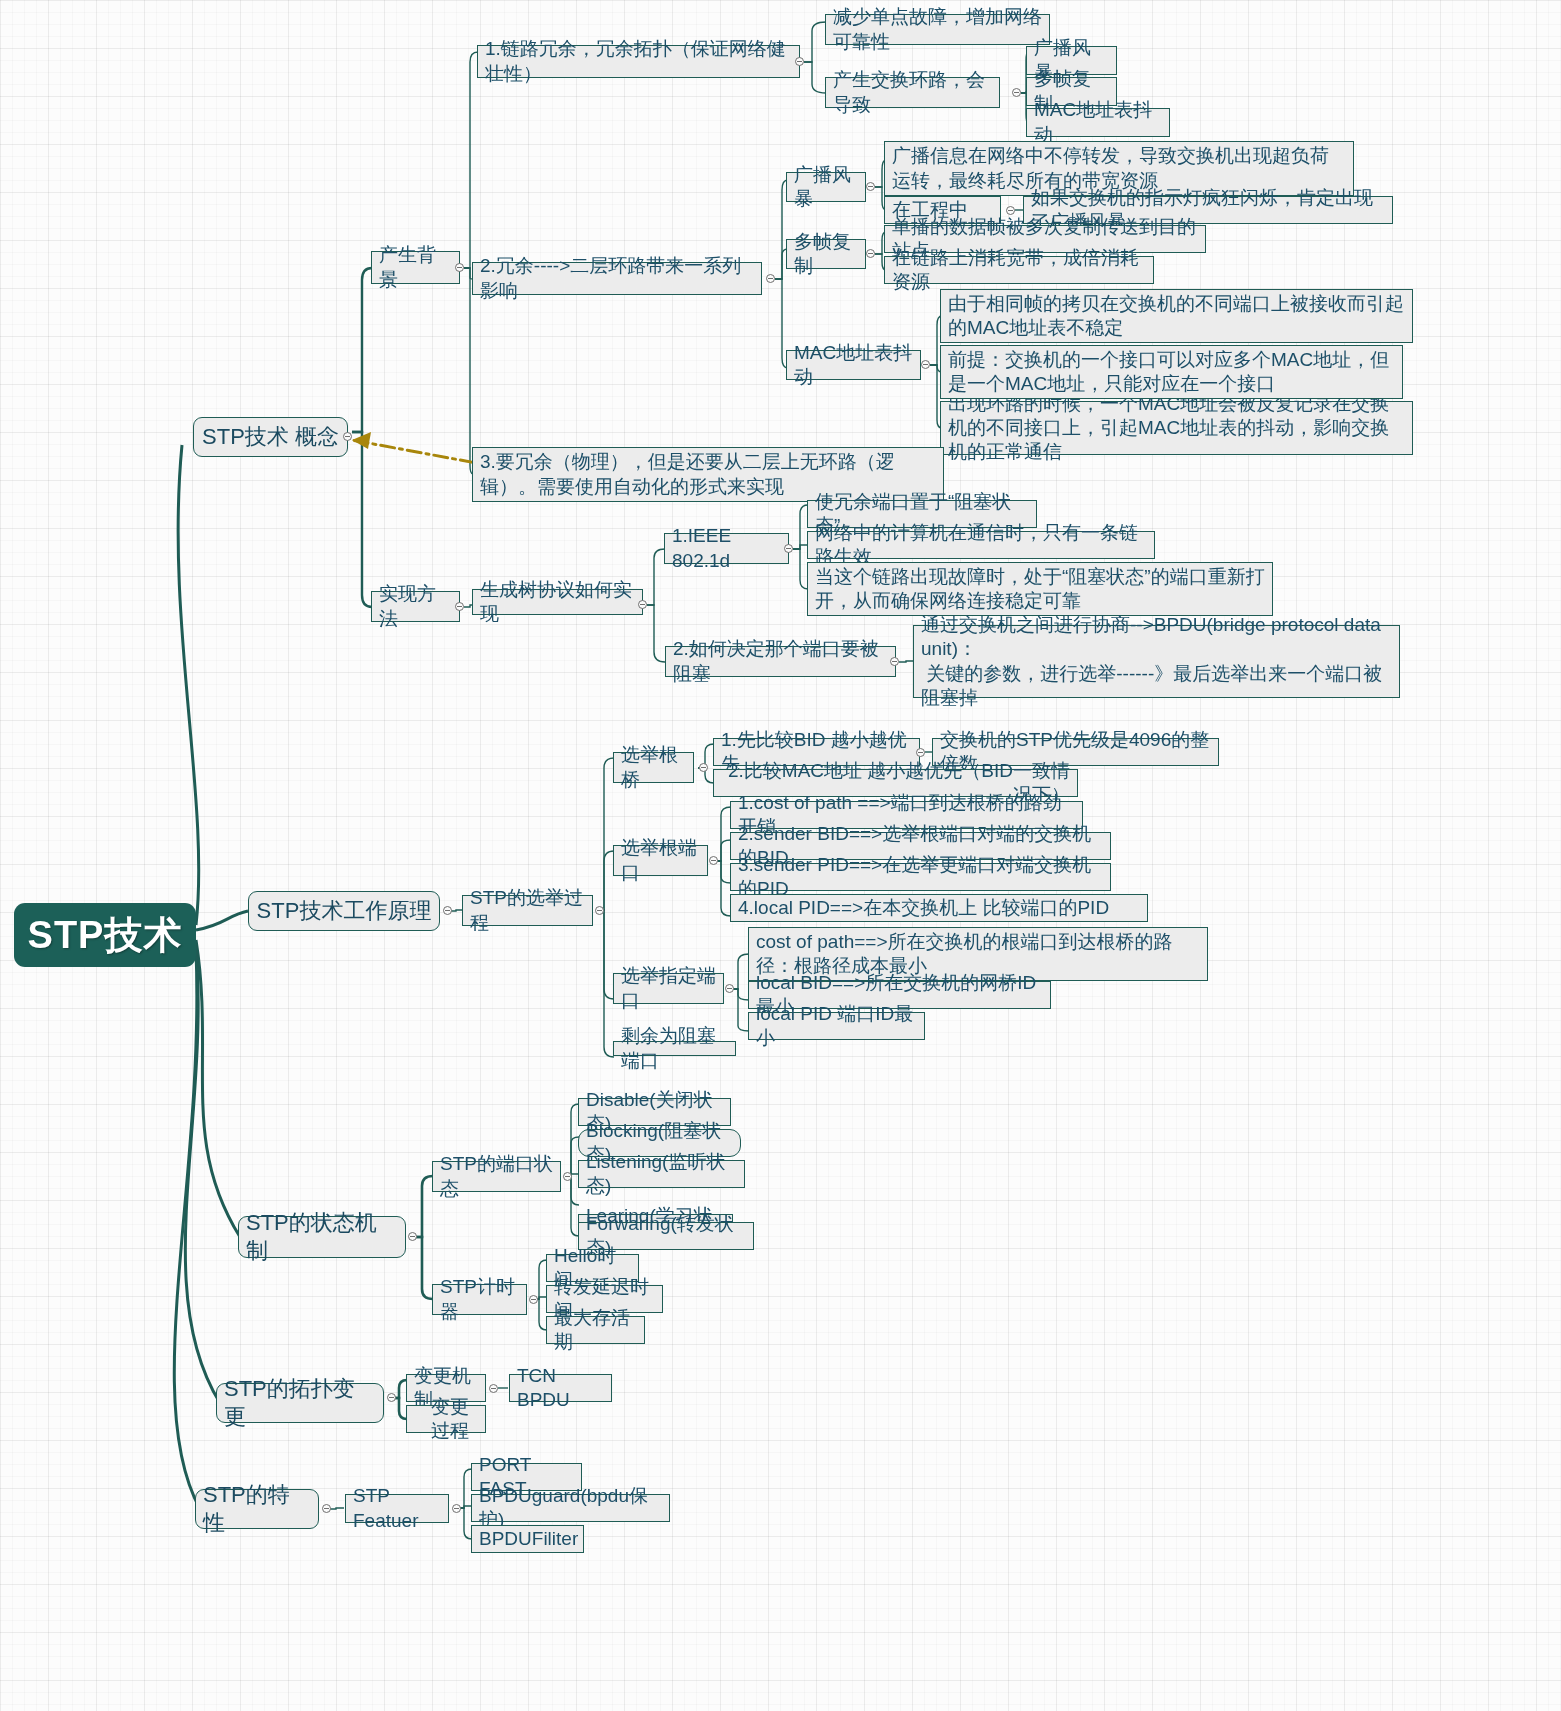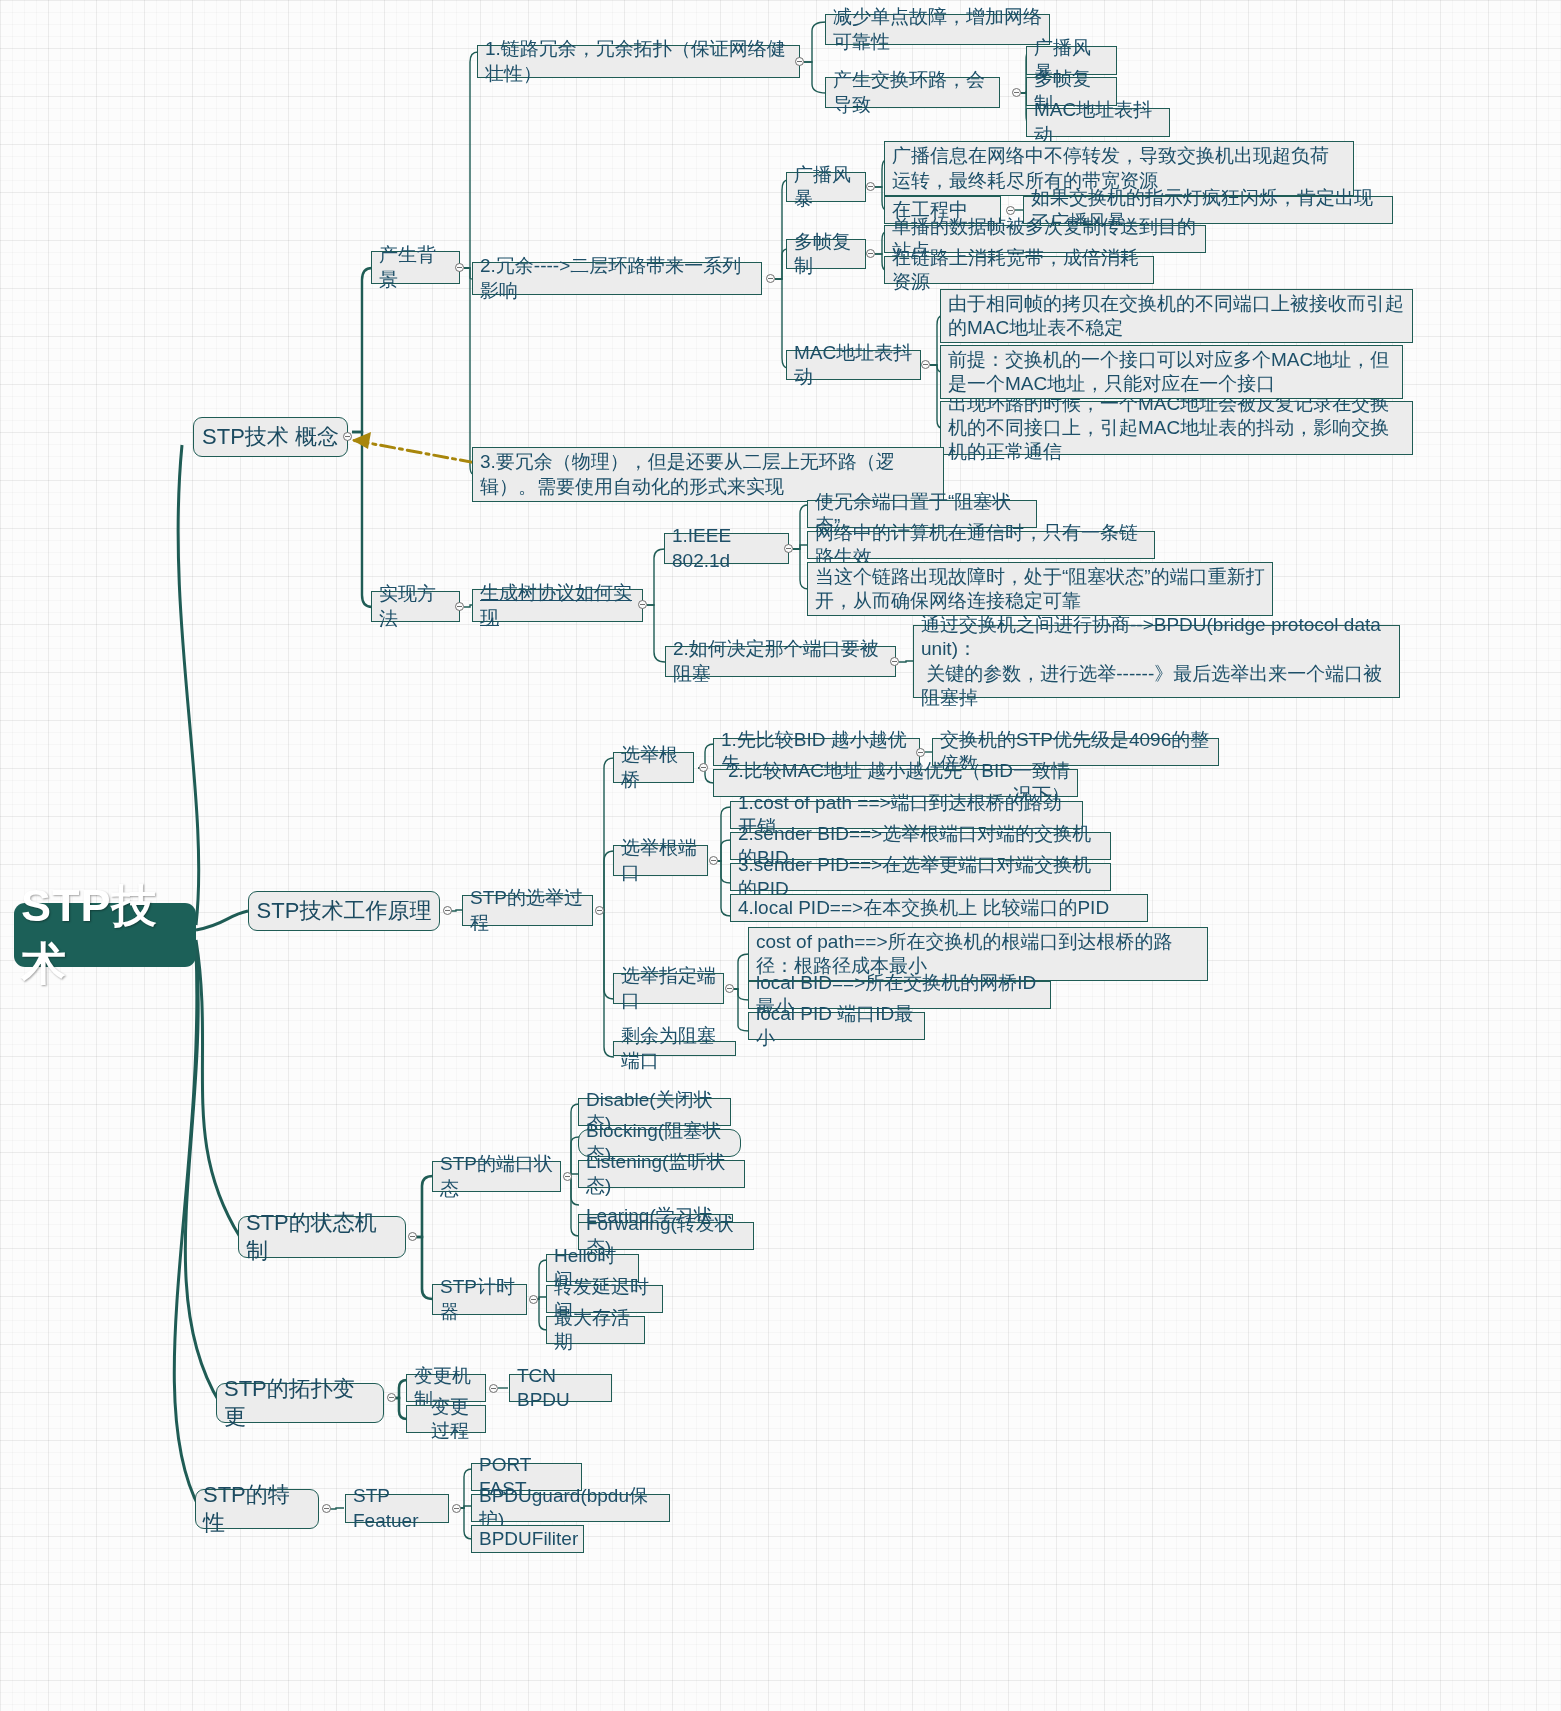--- a/index.html
+++ b/index.html
@@ -31,21 +31,21 @@
     padding:2px 7px;
     line-height:1.28;
     white-space:pre-wrap;
     letter-spacing:0px;
   }
   .root{
     background:#1c6058;
     border:none;
     border-radius:11px;
     color:#ffffff;
-    font-size:45px;
+    font-size:38px;
     font-weight:bold;
     justify-content:center;
     letter-spacing:1px;
     text-shadow:1px 1px 2px rgba(0,0,0,0.35);
   }
   .lvl1{
     border-radius:9px;
     font-size:22px;
     justify-content:center;
     color:#1b4a60;
@@ -191,21 +191,21 @@
   <div class="node leaf" style="left: 786px; top: 239px; width: 80px; height: 30px;">多帧复制</div>
   <div class="node leaf" style="left: 884px; top: 225px; width: 322px; height: 28px;">单播的数据帧被多次复制传送到目的站点</div>
   <div class="node leaf" style="left: 884px; top: 256px; width: 270px; height: 28px;">在链路上消耗宽带，成倍消耗资源</div>
   <div class="node leaf" style="left: 786px; top: 350px; width: 135px; height: 30px;">MAC地址表抖动</div>
   <div class="node leaf" style="left: 940px; top: 289px; width: 473px; height: 54px;">由于相同帧的拷贝在交换机的不同端口上被接收而引起的MAC地址表不稳定</div>
   <div class="node leaf" style="left: 940px; top: 401px; width: 473px; height: 54px;">出现环路的时候，一个MAC地址会被反复记录在交换机的不同接口上，引起MAC地址表的抖动，影响交换机的正常通信</div>
   <div class="node leaf" style="left: 940px; top: 345px; width: 463px; height: 54px;">前提：交换机的一个接口可以对应多个MAC地址，但是一个MAC地址，只能对应在一个接口</div>
   <div class="node leaf" style="left: 472px; top: 447px; width: 472px; height: 55px;">3.要冗余（物理），但是还要从二层上无环路（逻辑）。需要使用自动化的形式来实现</div>
 
   <div class="node lvl2" style="left: 371px; top: 591px; width: 89px; height: 31px;">实现方法</div>
-  <div class="node leaf" style="left: 472px; top: 589px; width: 171px; height: 33px; text-decoration: underline;">生成树协议如何实现</div>
+  <div class="node leaf" style="left: 472px; top: 589px; width: 171px; height: 26px;">生成树协议如何实现</div>
   <div class="node leaf" style="left: 664px; top: 533px; width: 125px; height: 31px;">1.IEEE 802.1d</div>
   <div class="node leaf" style="left: 807px; top: 500px; width: 230px; height: 28px;">使冗余端口置于“阻塞状态”</div>
   <div class="node leaf" style="left: 807px; top: 531px; width: 348px; height: 28px;">网络中的计算机在通信时，只有一条链路生效</div>
   <div class="node leaf" style="left: 807px; top: 562px; width: 466px; height: 54px;">当这个链路出现故障时，处于“阻塞状态”的端口重新打开，从而确保网络连接稳定可靠</div>
   <div class="node leaf" style="left: 665px; top: 646px; width: 231px; height: 31px;">2.如何决定那个端口要被阻塞</div>
   <div class="node leaf" style="left: 913px; top: 625px; width: 487px; height: 73px;">通过交换机之间进行协商--&gt;BPDU(bridge protocol data unit)：
  关键的参数，进行选举------》最后选举出来一个端口被阻塞掉</div>
 
   <div class="node lvl1" style="left: 248px; top: 891px; width: 192px; height: 40px;">STP技术工作原理</div>
   <div class="node lvl2" style="left: 462px; top: 895px; width: 131px; height: 31px;">STP的选举过程</div>

